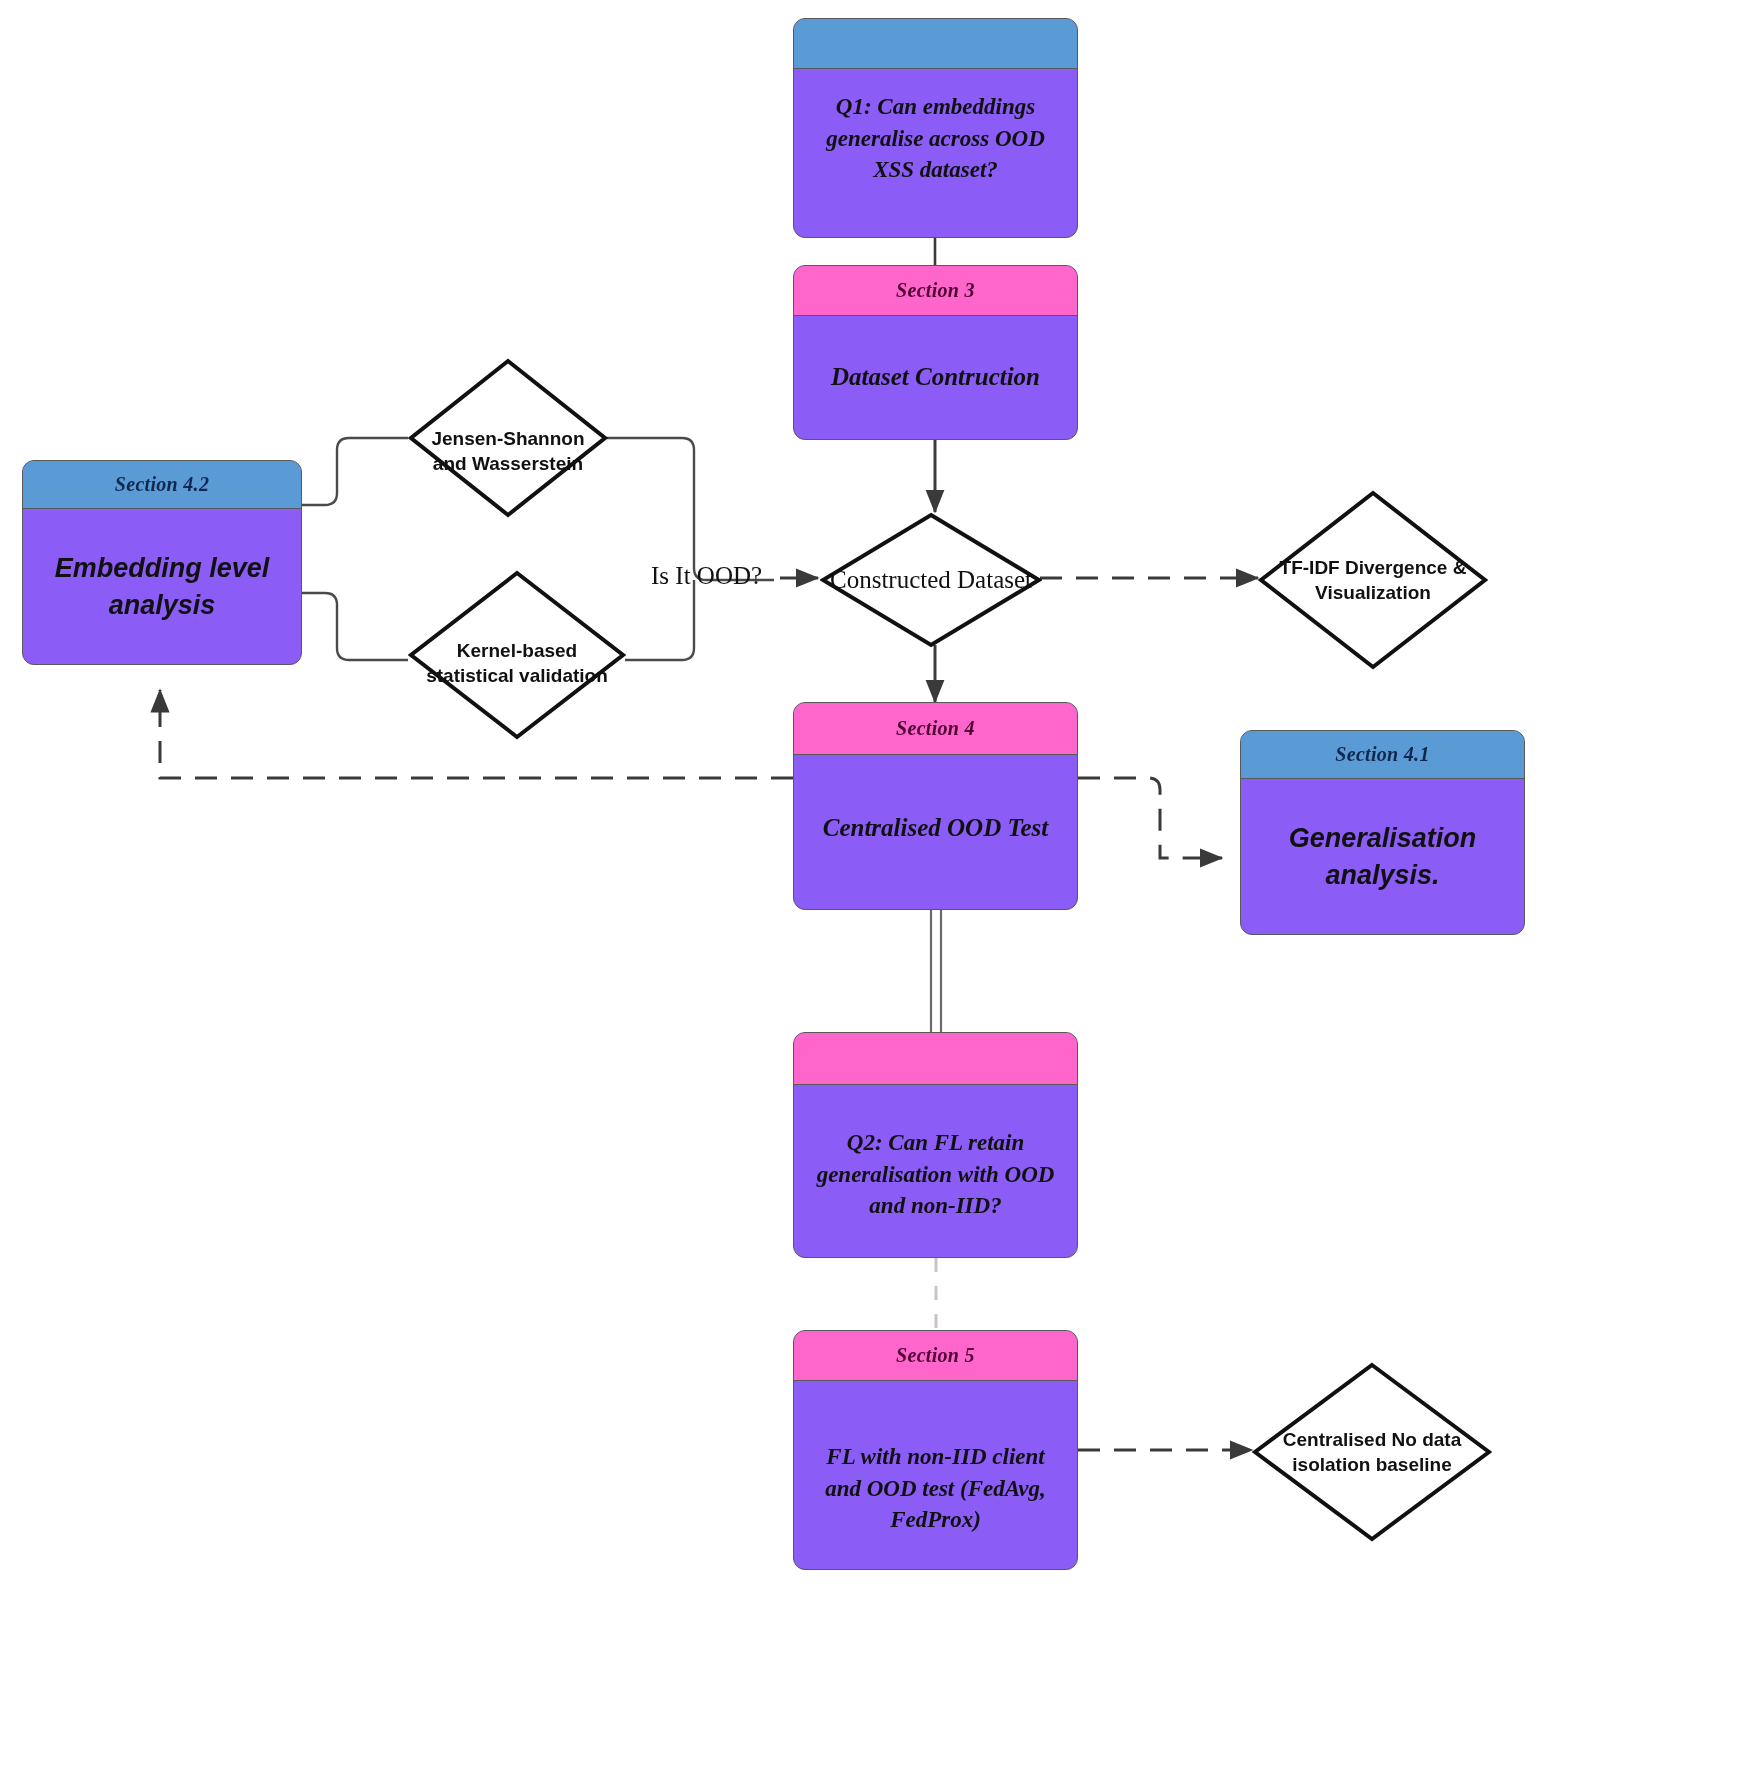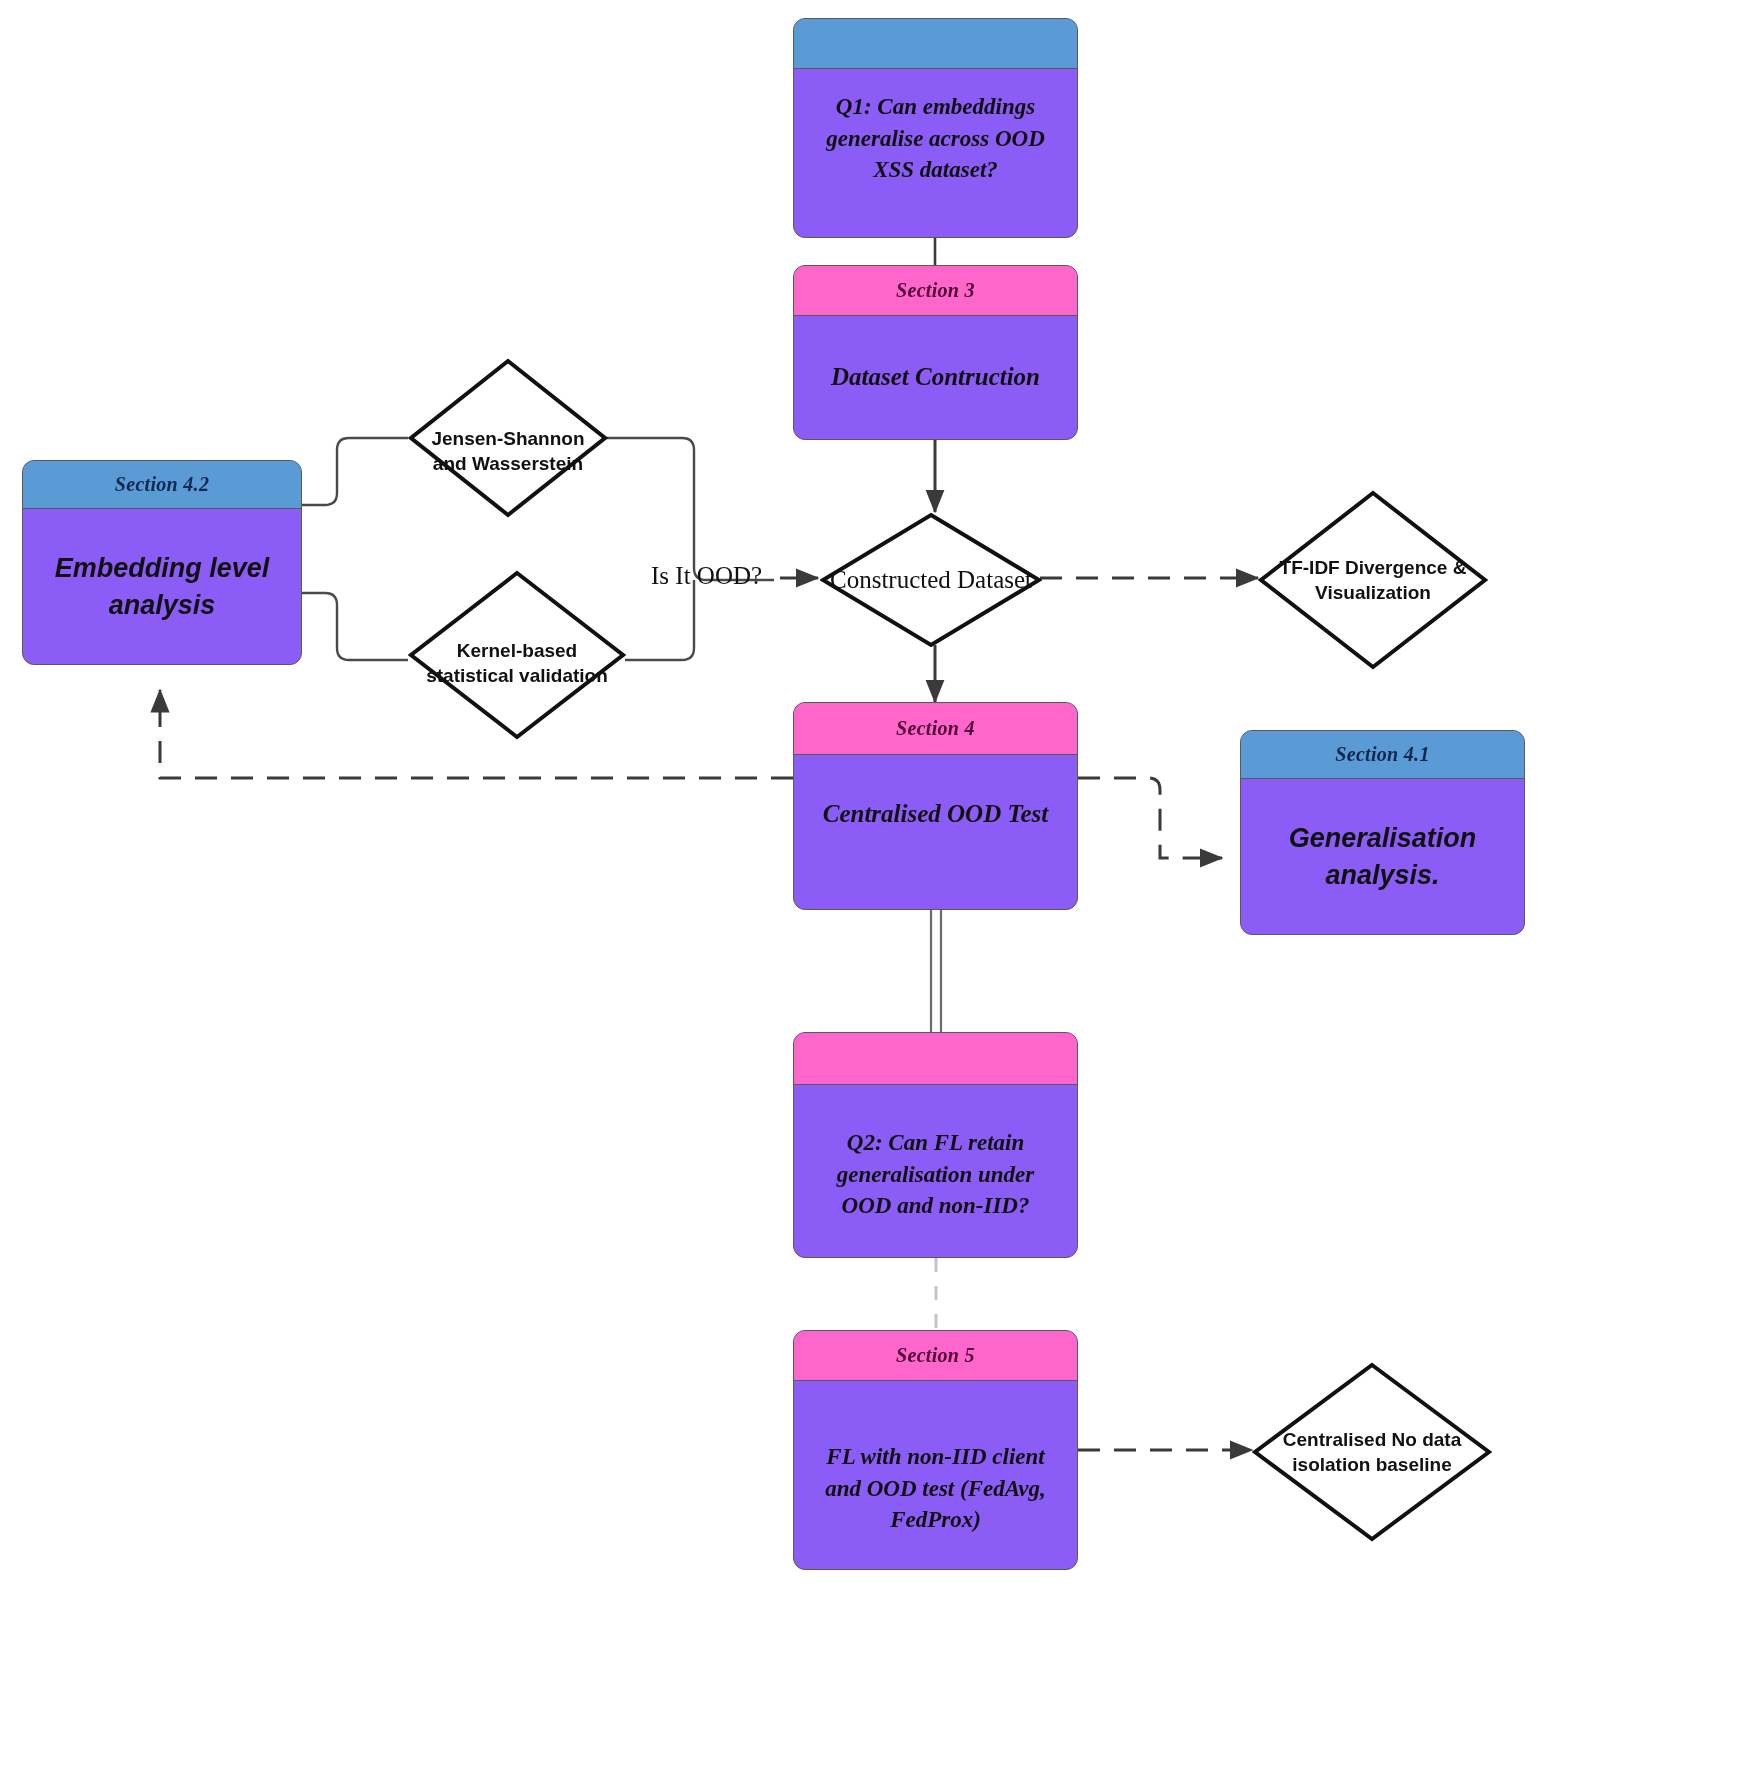--- a/index.html
+++ b/index.html
@@ -213,36 +213,36 @@
 
   <div class="node" style="left:22px; top:460px; width:280px; height:205px;">
     <div class="node-header hdr-blue" style="height:48px;">Section 4.2</div>
     <div class="node-body center-v">
       <div class="body-sans" style="font-size:27px;">Embedding level analysis</div>
     </div>
   </div>
 
   <div class="node" style="left:793px; top:702px; width:285px; height:208px;">
     <div class="node-header hdr-pink" style="height:52px;">Section 4</div>
-    <div class="node-body" style="padding-top:42px;">
+    <div class="node-body" style="padding-top:56px;">
       <div class="body-serif" style="font-size:25px;">Centralised OOD Test</div>
     </div>
   </div>
 
   <div class="node" style="left:1240px; top:730px; width:285px; height:205px;">
     <div class="node-header hdr-blue" style="height:48px;text-align:right;">Section 4.1</div>
     <div class="node-body center-v">
       <div class="body-sans" style="font-size:27px;">Generalisation analysis.</div>
     </div>
   </div>
 
   <div class="node" style="left:793px; top:1032px; width:285px; height:226px;">
     <div class="node-header hdr-pink" style="height:52px;"></div>
     <div class="node-body" style="padding-top:42px;">
-      <div class="body-serif">Q2: Can FL retain generalisation under OOD and non-IID?</div>
+      <div class="body-serif">Q2: Can FL retain generalisation with OOD and non-IID?</div>
     </div>
   </div>
 
   <div class="node" style="left:793px; top:1330px; width:285px; height:240px;">
     <div class="node-header hdr-pink" style="height:50px;">Section 5</div>
     <div class="node-body" style="padding-top:60px;">
       <div class="body-serif">FL with non-IID client and OOD test (FedAvg, FedProx)</div>
     </div>
   </div>
 

